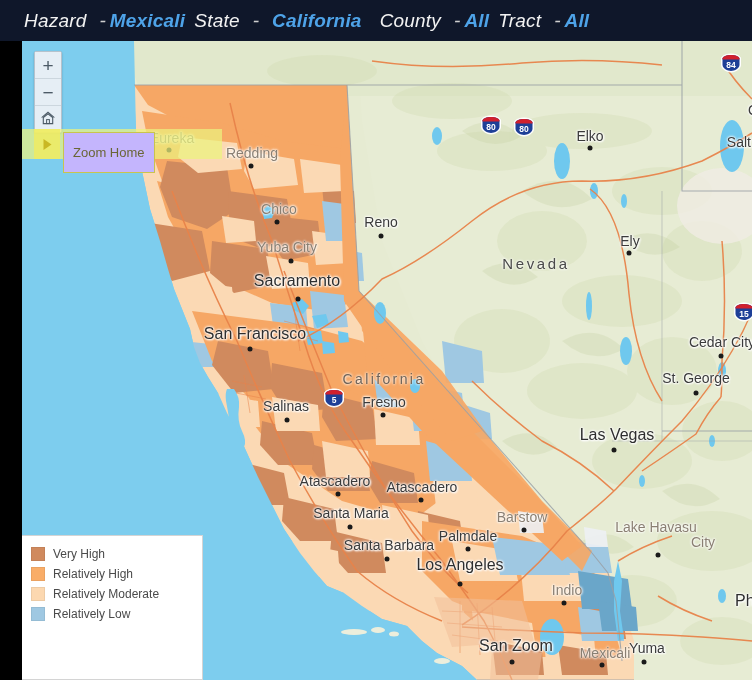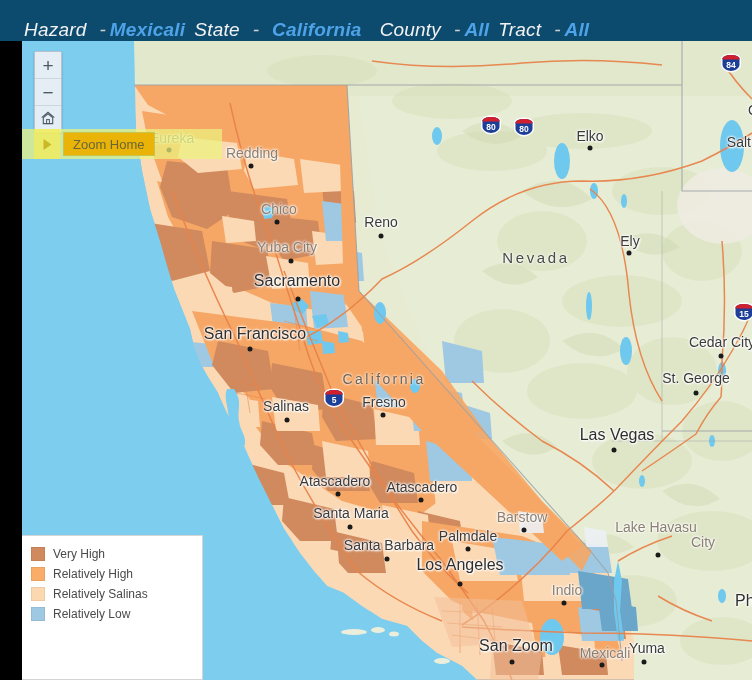--- a/index.html
+++ b/index.html
@@ -14,23 +14,23 @@
     width: 752px; height: 680px;
     background: #000000;
     overflow: hidden;
   }
 
   
   #header {
     position: absolute;
     left: 0; top: 0;
     width: 752px; height: 41px;
-    background: #0c4a6e;
+    background: #0f172a;
     display: flex;
-    align-items: flex-end;
+    align-items: center;
     padding-left: 24px;
     box-sizing: border-box;
     white-space: nowrap;
   }
   .hdr-label {
     color: #f2f2f2;
     font-style: italic;
     font-size: 19px;
     font-weight: 400;
     letter-spacing: 0.2px;
@@ -107,25 +107,25 @@
     align-items: center;
     justify-content: center;
     background: rgba(240,236,96,0.82);
     z-index: 46;
     cursor: pointer;
   }
   #zoom-home-arrow-box svg { display: block; }
   #zoom-home-tooltip {
     position: absolute;
     left: 41px; top: 91px;
-    height: 24px;
+    height: 41px;
     padding: 0 9px;
     display: flex;
     align-items: center;
-    background: #eab308;
+    background: #c4b5fd;
     border: 1px solid #c9c44d;
     color: #6a6636;
     font-size: 13px;
     z-index: 47;
     white-space: nowrap;
     box-sizing: border-box;
   }
 
   
   #legend {
@@ -527,21 +527,21 @@
           </g>
 
           <g fill="#f2c09a" opacity="0.55">
             <path d="M412,556 L500,560 L512,600 L430,606 Z"></path>
             <path d="M470,606 L520,612 L516,639 L468,639 Z"></path>
           </g>
         </g>
       </svg>
 
       <div id="map-labels">
-          <div class="mlabel m-state" style="left: 514px; top: 216px; text-align: right;">Nevada</div>
+          <div class="mlabel m-state" style="left: 514px; top: 222px; text-align: right;">Nevada</div>
           <div class="mlabel m-state-ca" style="left: 362px; top: 338px;">California</div>
           <div class="mlabel m-city-dim" style="left: 150px; top: 97px;">Eureka</div>
           <div class="m-dot" style="left: 147px; top: 109px;"></div>
           <div class="mlabel m-city-dim" style="left: 230px; top: 112px;">Redding</div>
           <div class="m-dot" style="left: 229px; top: 125px;"></div>
           <div class="mlabel m-city-dim" style="left: 257px; top: 168px;">Chico</div>
           <div class="m-dot" style="left: 255px; top: 181px;"></div>
           <div class="mlabel m-city-dim" style="left: 265px; top: 206px;">Yuba City</div>
           <div class="m-dot" style="left: 269px; top: 220px;"></div>
           <div class="mlabel m-city-lg" style="left: 275px; top: 240px;">Sacramento</div>
@@ -660,21 +660,21 @@
           <div class="lg-row">
             <span class="lg-swatch" style="background: rgb(208, 138, 94);"></span>
             <span class="lg-text">Very High</span>
           </div>
           <div class="lg-row">
             <span class="lg-swatch" style="background: rgb(249, 173, 104);"></span>
             <span class="lg-text">Relatively High</span>
           </div>
           <div class="lg-row">
             <span class="lg-swatch" style="background: rgb(252, 216, 176);"></span>
-            <span class="lg-text">Relatively Salinas</span>
+            <span class="lg-text">Relatively Moderate</span>
           </div>
           <div class="lg-row">
             <span class="lg-swatch" style="background: rgb(159, 200, 226);"></span>
             <span class="lg-text">Relatively Low</span>
           </div>
         </div>
     </div>
 
   </div>
 </div>

